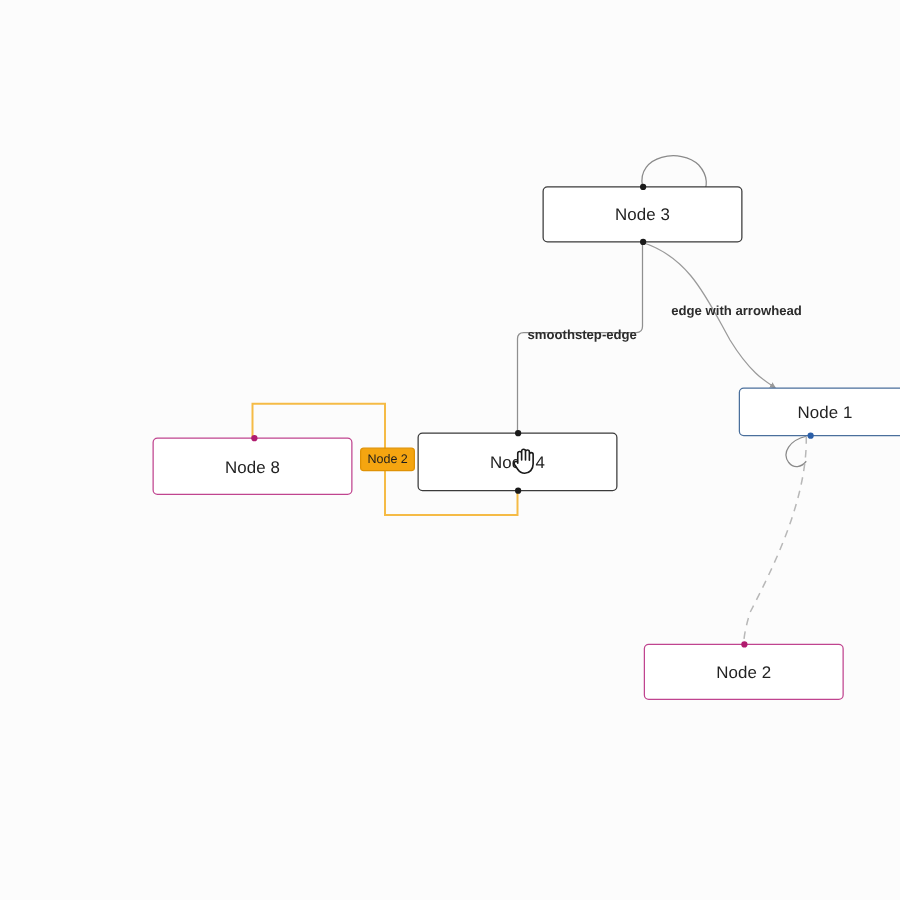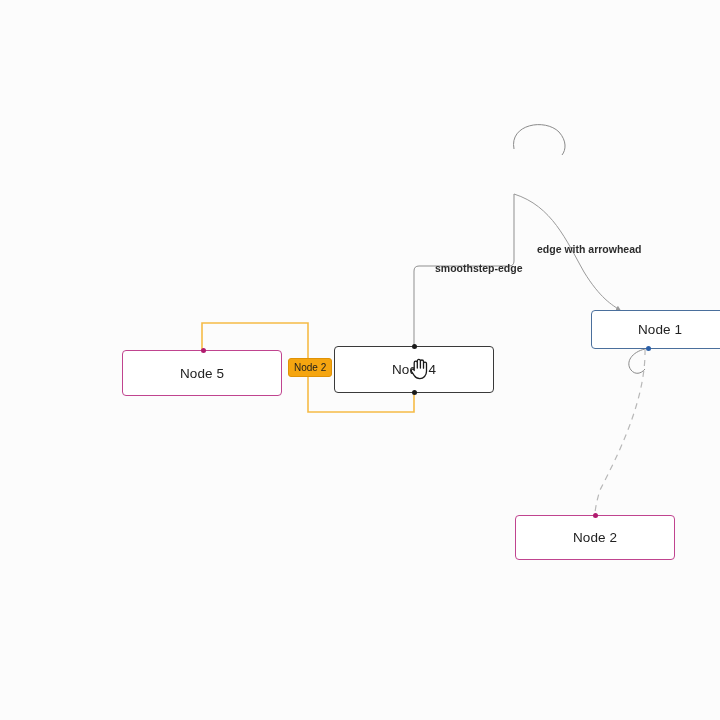--- a/index.html
+++ b/index.html
@@ -127,43 +127,48 @@
 
     <path d="M 514,194 L 514,261 Q 514,266 509,266 L 419,266 Q 414,266 414,271 L 414,346" fill="none" stroke="#8f8f8f" stroke-width="1"></path>
 
     <path d="M 202,350 L 202,323 L 308,323 L 308,412 L 414,412 L 414,393" fill="none" stroke="#f5bb46" stroke-width="1.6"></path>
 
     <path d="M 645,349 C 632,352 625,362 631,370 C 635,375 641,374 645,369" fill="none" stroke="#8a8a8a" stroke-width="1"></path>
 
     <path d="M 645,349 C 646,400 618,455 600,490 C 597,500 595,509 595,515" fill="none" stroke="#b8b8b8" stroke-width="1.2" stroke-dasharray="6 5"></path>
   </svg>
 
+  <div class="rf-node default-style" style="left:434px; top:149px; width:160px; height:45px;">
+    <span class="handle dark top"></span>
+    <span>Node 3</span>
+    <span class="handle dark bottom"></span>
+  </div>
 
   <div class="rf-node blue-style" style="left:591px; top:310px; width:160px; height:39px;">
     <span style="margin-right:22px;">Node 1</span>
     <span class="handle blue" style="bottom:-3px; left:54px; margin-left:0;"></span>
   </div>
 
   <div class="rf-node selected-style" style="left:334px; top:346px; width:160px; height:47px;">
     <span class="handle dark top"></span>
     <span>Node 4</span>
     <span class="handle dark bottom"></span>
   </div>
 
   <div class="rf-node magenta-style" style="left:122px; top:350px; width:160px; height:46px;">
     <span class="handle magenta top" style="left:80px; margin-left:-2.5px;"></span>
-    <span>Node 5</span>
+    <span>Node 8</span>
   </div>
 
   <div class="rf-node magenta-style" style="left:515px; top:515px; width:160px; height:45px;">
     <span class="handle magenta top"></span>
     <span>Node 2</span>
   </div>
 
-  <div class="edge-label plain" style="left:435px; top:262px;">smoothstep-edge</div>
+  <div class="edge-label plain" style="left:422px; top:262px;">smoothstep-edge</div>
 
   <div class="edge-label plain" style="left:537px; top:243px;">edge with arrowhead</div>
 
   <div class="edge-label chip" style="left:288px; top:358px;">Node 2</div>
 
   <svg id="pointer-cursor" style="left:407px; top:356px;" width="24" height="26" viewBox="0 0 24 26">
     <path d="M7.2,14.5 L7.2,6.8 C7.2,5.9 7.9,5.2 8.7,5.2 C9.6,5.2 10.3,5.9 10.3,6.8
              L10.3,12.0 L10.3,5.0 C10.3,4.1 11.0,3.4 11.8,3.4 C12.7,3.4 13.4,4.1 13.4,5.0
              L13.4,12.0 L13.4,5.6 C13.4,4.7 14.1,4.0 14.9,4.0 C15.8,4.0 16.5,4.7 16.5,5.6
              L16.5,12.2 L16.5,7.6 C16.5,6.8 17.1,6.1 18.0,6.1 C18.8,6.1 19.5,6.8 19.5,7.6

